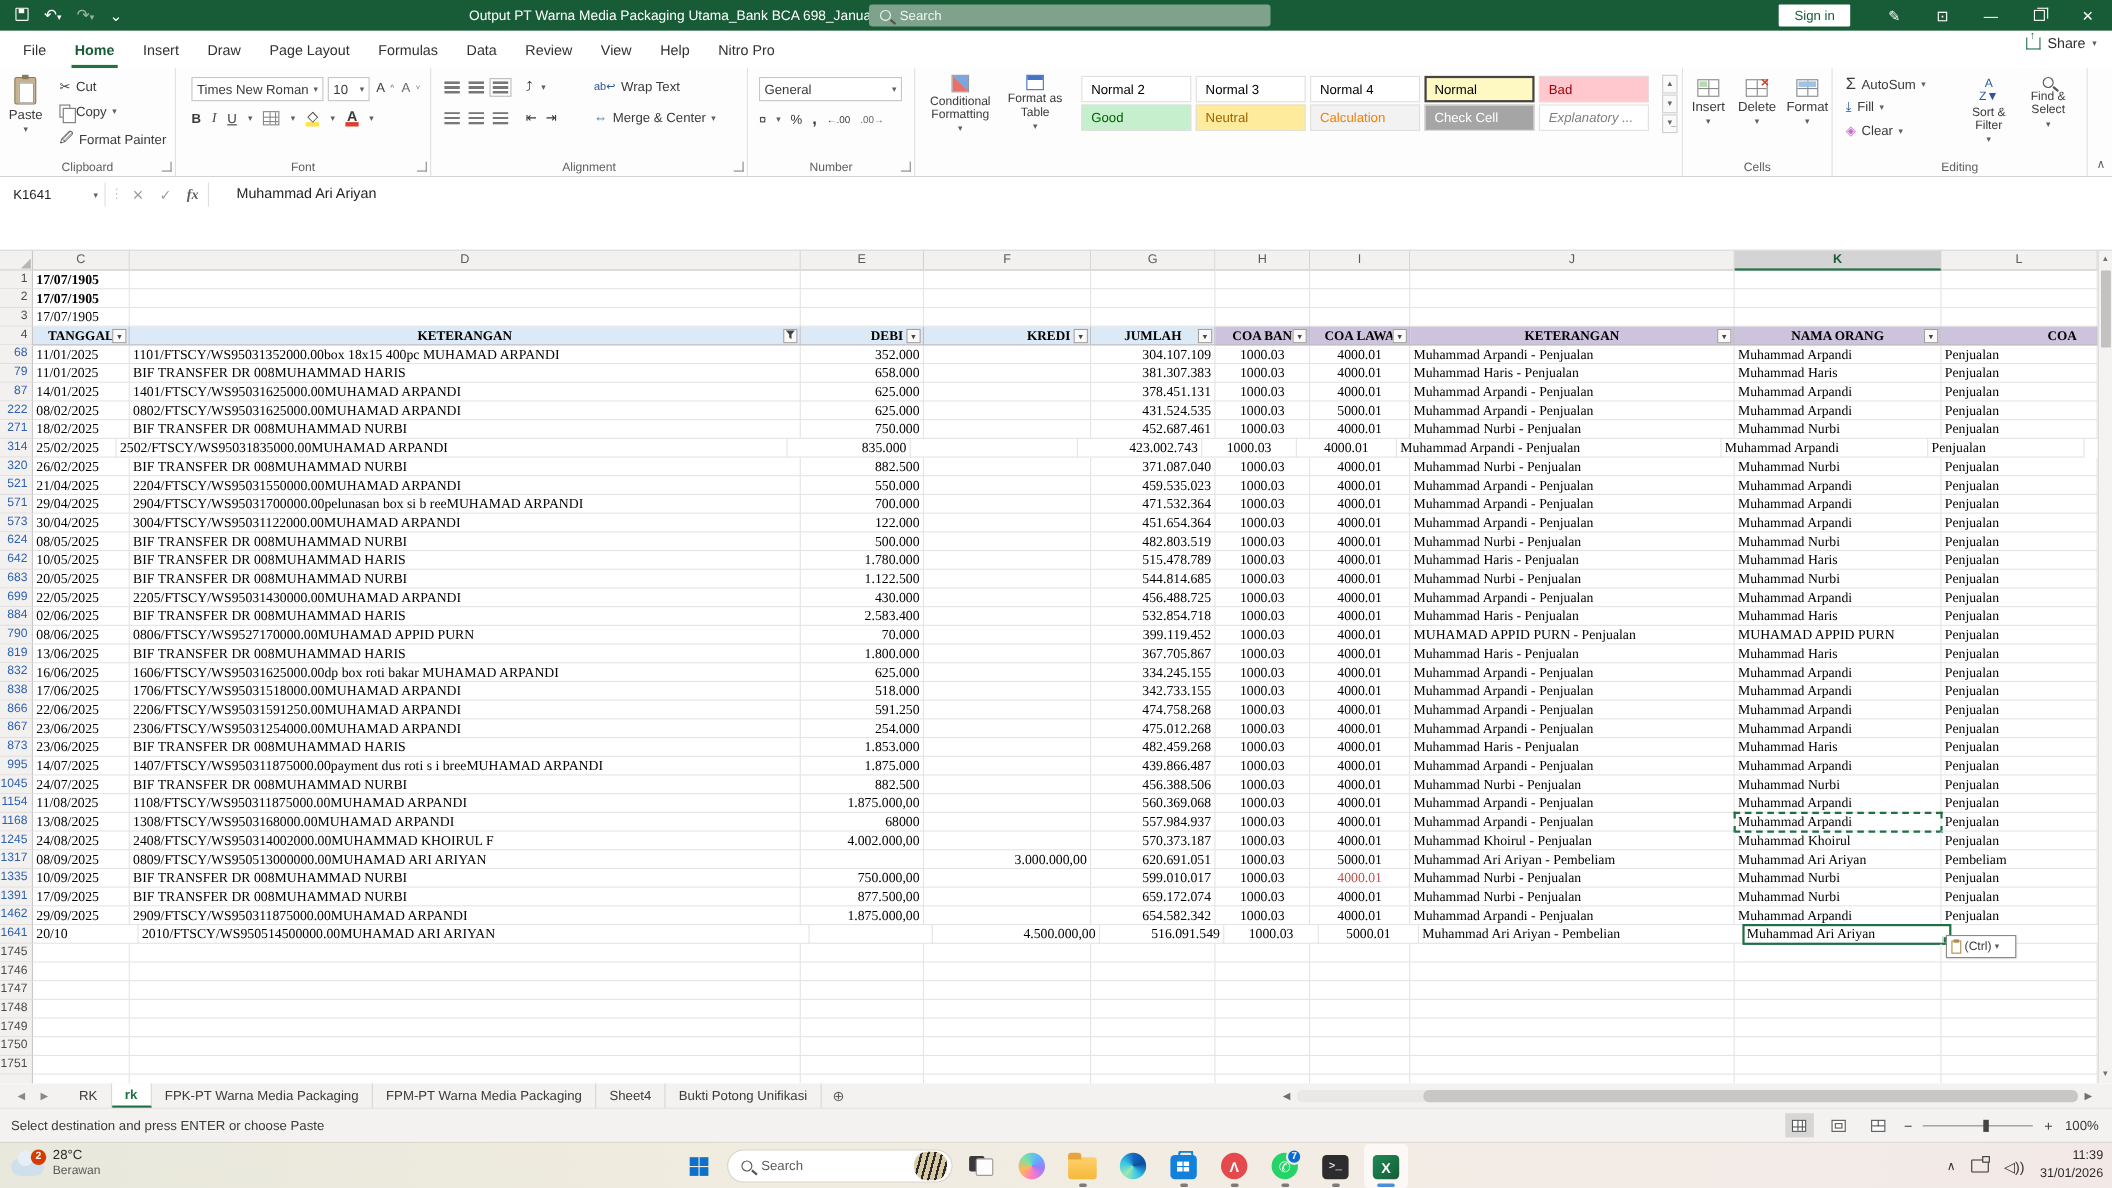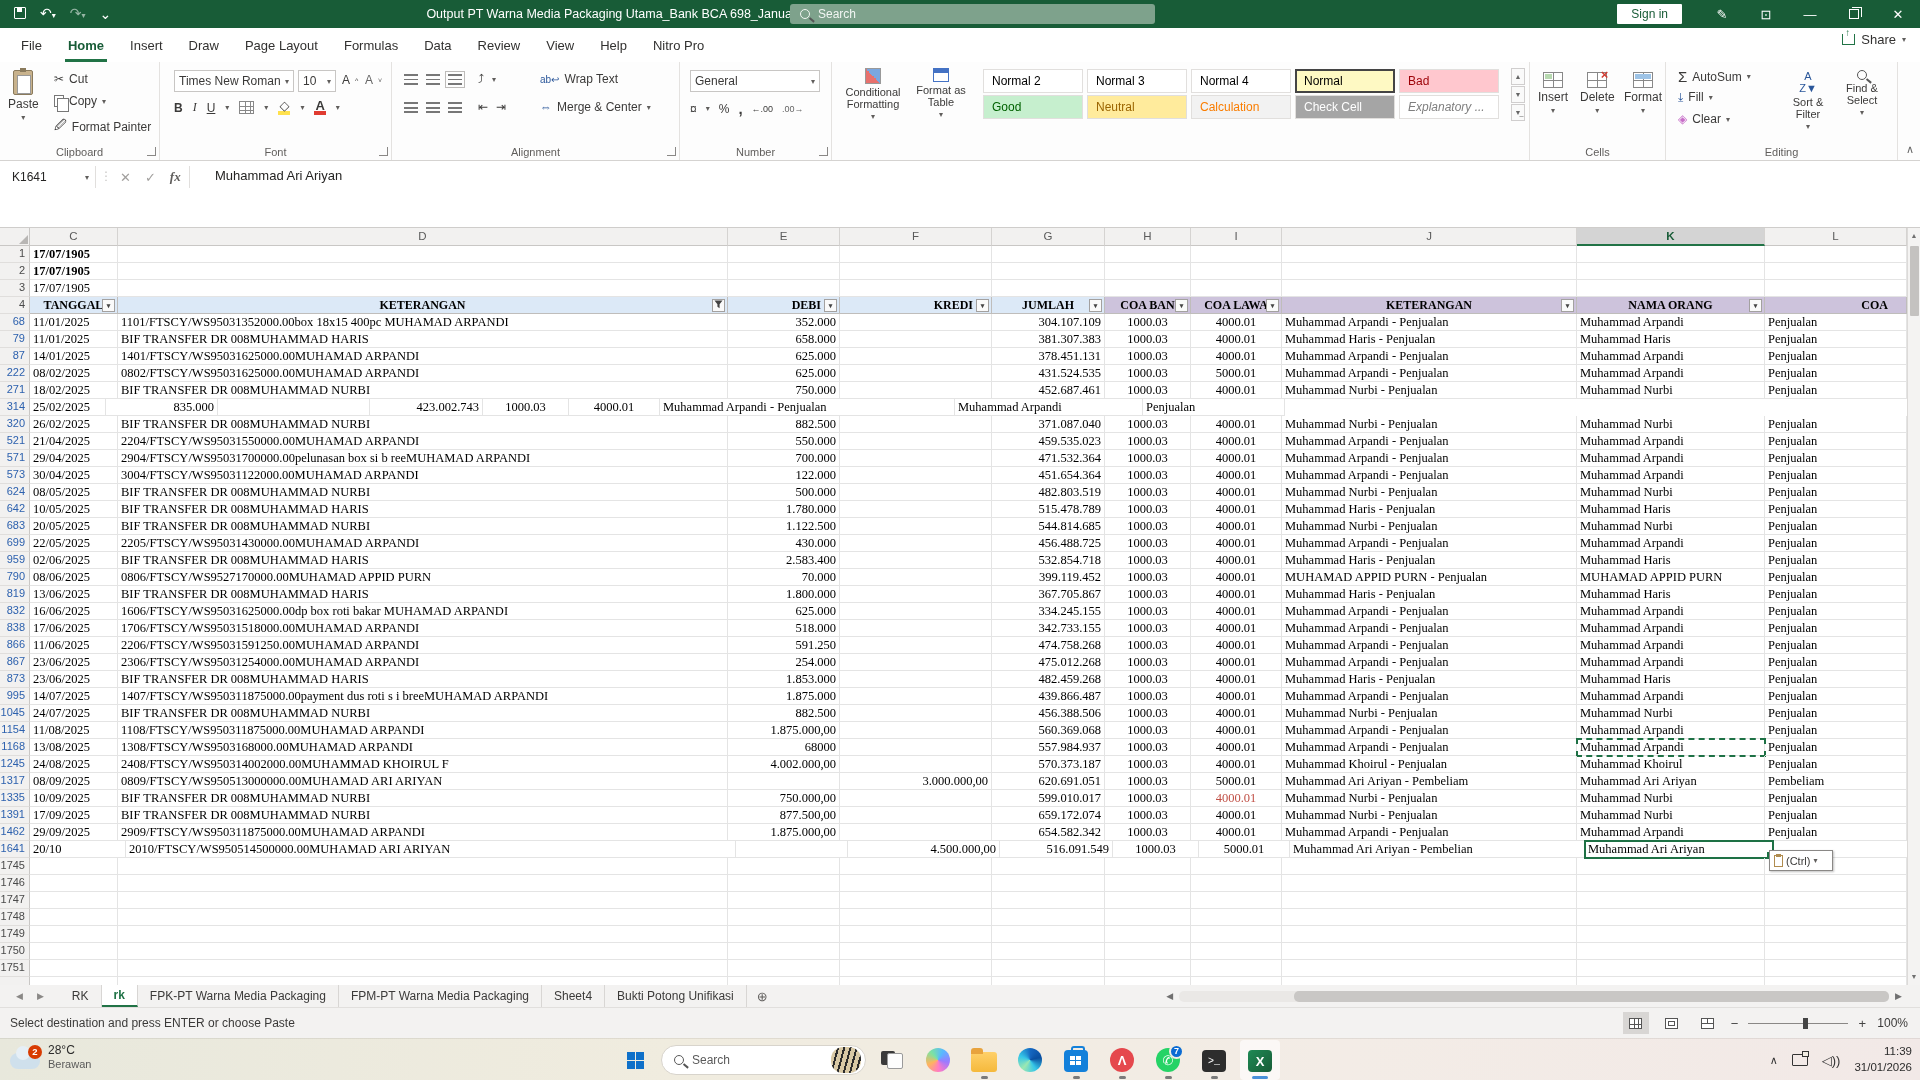--- a/index.html
+++ b/index.html
@@ -547,20 +547,21 @@
           <div class="cell a-r" style="width:113px">452.687.461</div>
           <div class="cell a-c" style="width:86px">1000.03</div>
           <div class="cell a-c" style="width:91px">4000.01</div>
           <div class="cell a-l" style="width:295px">Muhammad Nurbi - Penjualan</div>
           <div class="cell a-l" style="width:188px">Muhammad Nurbi</div>
           <div class="cell a-l" style="width:142px">Penjualan</div>
         </div>
         <div class="trow">
           <div class="rn">314</div>
           <div class="cell a-l" style="width:76px">25/02/2025</div>
+          <div class="cell a-l" style="width:610px">2502/FTSCY/WS95031835000.00MUHAMAD ARPANDI</div>
           <div class="cell a-r" style="width:112px">835.000</div>
           <div class="cell a-r" style="width:152px"></div>
           <div class="cell a-r" style="width:113px">423.002.743</div>
           <div class="cell a-c" style="width:86px">1000.03</div>
           <div class="cell a-c" style="width:91px">4000.01</div>
           <div class="cell a-l" style="width:295px">Muhammad Arpandi - Penjualan</div>
           <div class="cell a-l" style="width:188px">Muhammad Arpandi</div>
           <div class="cell a-l" style="width:142px">Penjualan</div>
         </div>
         <div class="trow">
@@ -661,21 +662,21 @@
           <div class="cell a-r" style="width:112px">430.000</div>
           <div class="cell a-r" style="width:152px"></div>
           <div class="cell a-r" style="width:113px">456.488.725</div>
           <div class="cell a-c" style="width:86px">1000.03</div>
           <div class="cell a-c" style="width:91px">4000.01</div>
           <div class="cell a-l" style="width:295px">Muhammad Arpandi - Penjualan</div>
           <div class="cell a-l" style="width:188px">Muhammad Arpandi</div>
           <div class="cell a-l" style="width:142px">Penjualan</div>
         </div>
         <div class="trow">
-          <div class="rn">959</div>
+          <div class="rn">884</div>
           <div class="cell a-l" style="width:88px">02/06/2025</div>
           <div class="cell a-l" style="width:610px">BIF TRANSFER DR 008MUHAMMAD HARIS</div>
           <div class="cell a-r" style="width:112px">2.583.400</div>
           <div class="cell a-r" style="width:152px"></div>
           <div class="cell a-r" style="width:113px">532.854.718</div>
           <div class="cell a-c" style="width:86px">1000.03</div>
           <div class="cell a-c" style="width:91px">4000.01</div>
           <div class="cell a-l" style="width:295px">Muhammad Haris - Penjualan</div>
           <div class="cell a-l" style="width:188px">Muhammad Haris</div>
           <div class="cell a-l" style="width:142px">Penjualan</div>
@@ -727,21 +728,21 @@
           <div class="cell a-r" style="width:152px"></div>
           <div class="cell a-r" style="width:113px">342.733.155</div>
           <div class="cell a-c" style="width:86px">1000.03</div>
           <div class="cell a-c" style="width:91px">4000.01</div>
           <div class="cell a-l" style="width:295px">Muhammad Arpandi - Penjualan</div>
           <div class="cell a-l" style="width:188px">Muhammad Arpandi</div>
           <div class="cell a-l" style="width:142px">Penjualan</div>
         </div>
         <div class="trow">
           <div class="rn">866</div>
-          <div class="cell a-l" style="width:88px">11/06/2025</div>
+          <div class="cell a-l" style="width:88px">22/06/2025</div>
           <div class="cell a-l" style="width:610px">2206/FTSCY/WS95031591250.00MUHAMAD ARPANDI</div>
           <div class="cell a-r" style="width:112px">591.250</div>
           <div class="cell a-r" style="width:152px"></div>
           <div class="cell a-r" style="width:113px">474.758.268</div>
           <div class="cell a-c" style="width:86px">1000.03</div>
           <div class="cell a-c" style="width:91px">4000.01</div>
           <div class="cell a-l" style="width:295px">Muhammad Arpandi - Penjualan</div>
           <div class="cell a-l" style="width:188px">Muhammad Arpandi</div>
           <div class="cell a-l" style="width:142px">Penjualan</div>
         </div>

